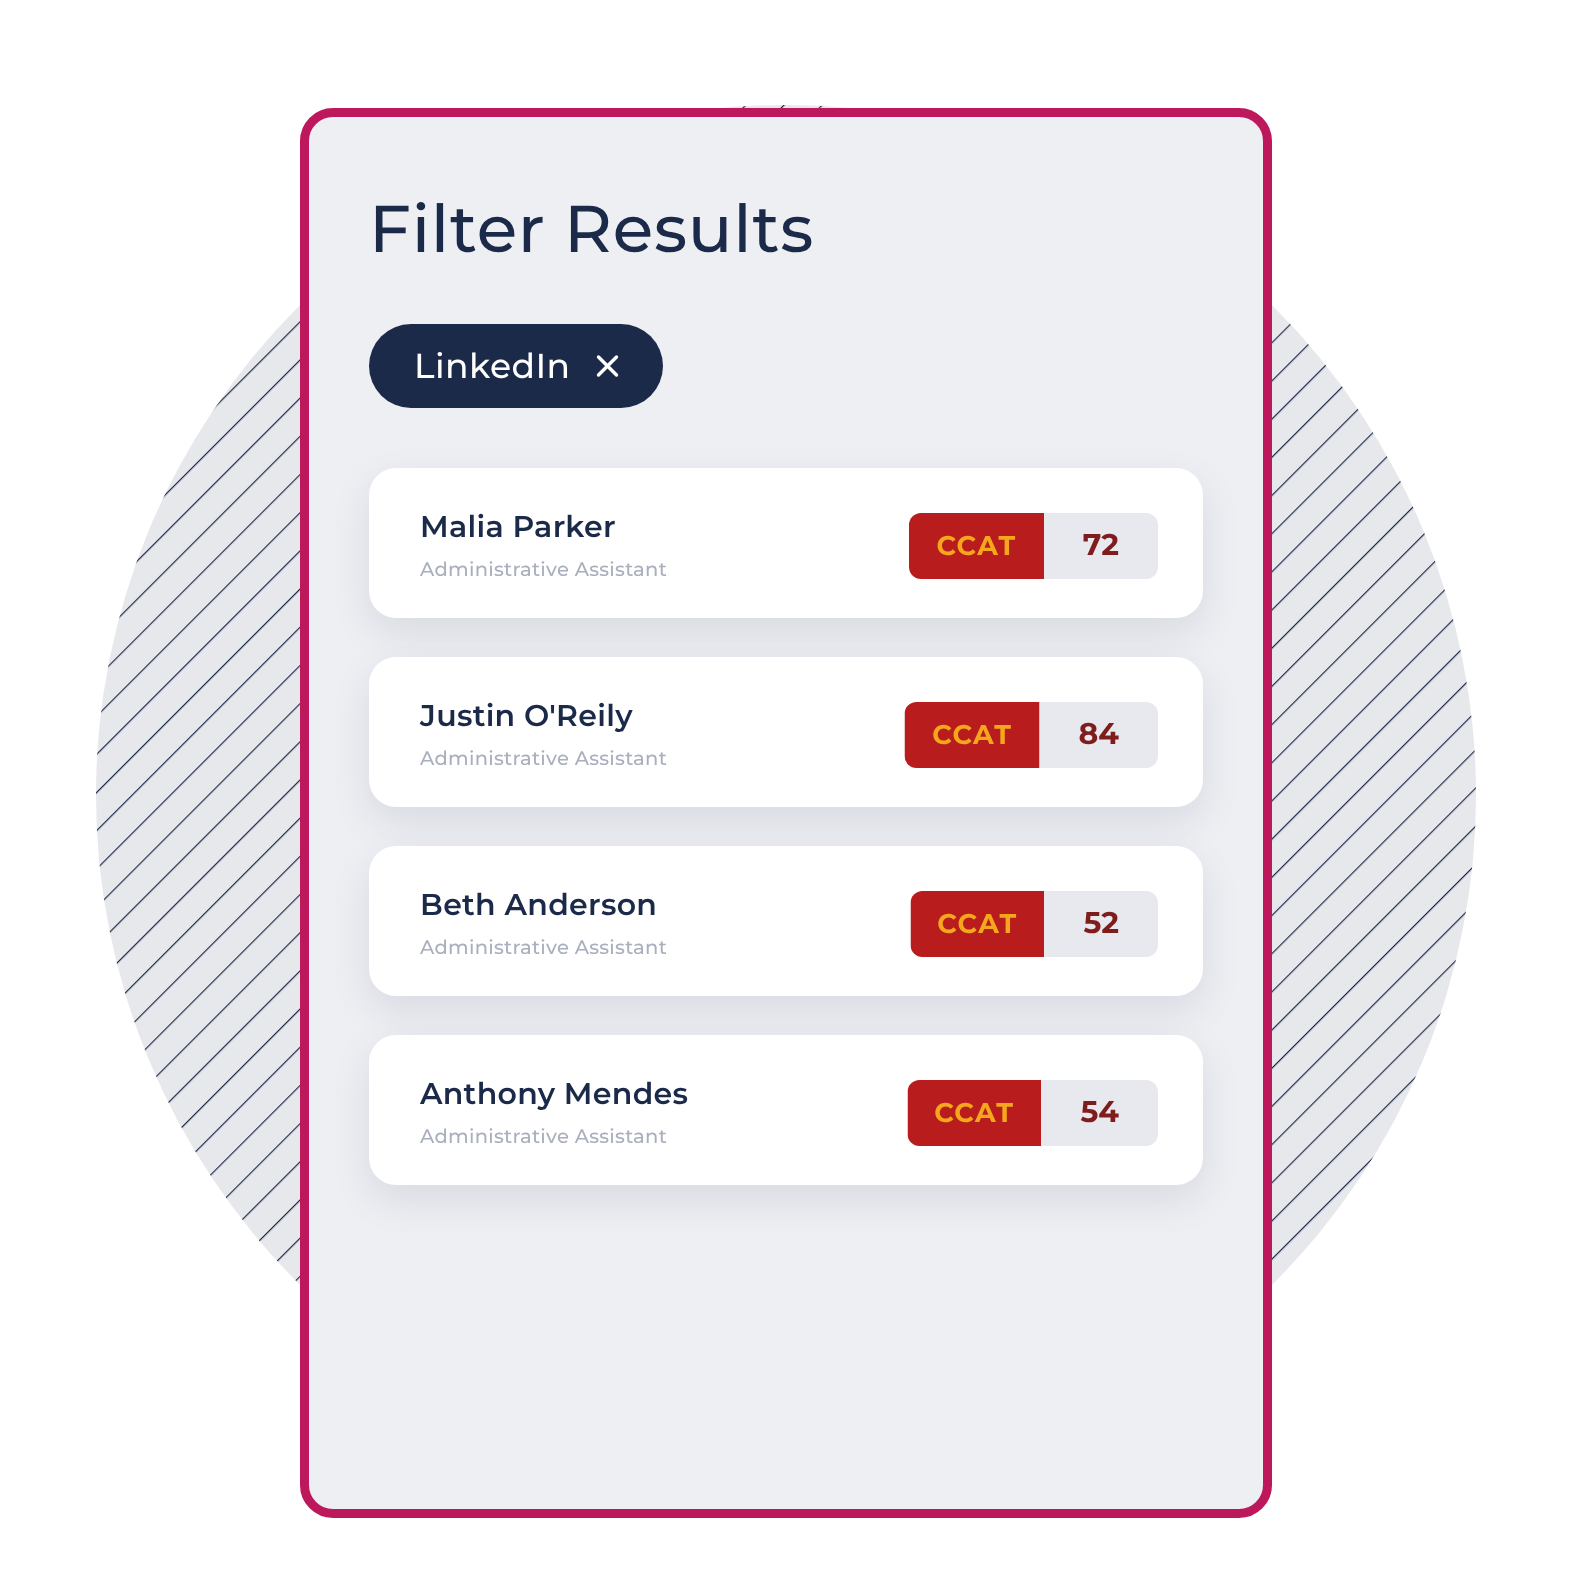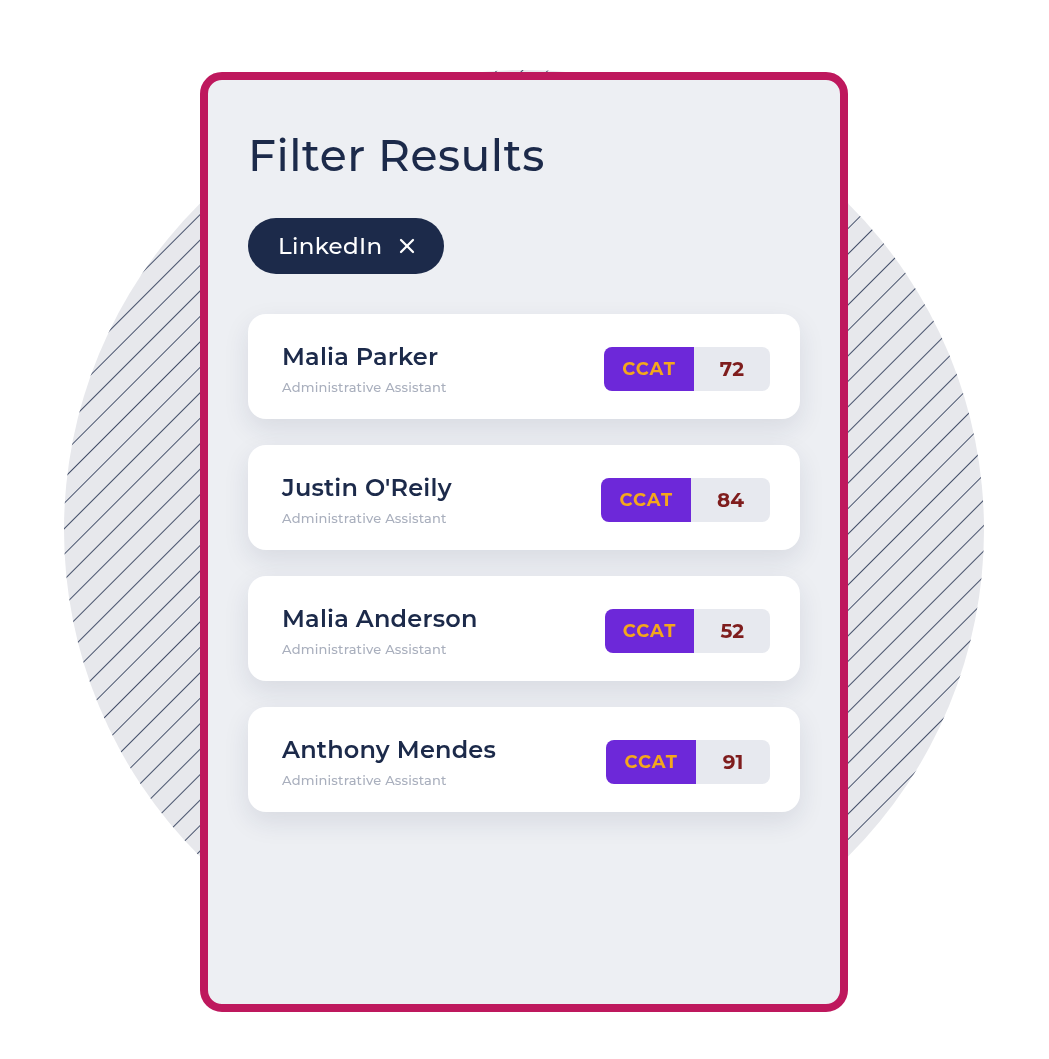--- a/index.html
+++ b/index.html
@@ -30,21 +30,21 @@
   }
 
   
   .card {
     position: absolute;
     left: 200px;
     top: 72px;
     width: 648px;
     height: 940px;
     background: #edeff3;
-    border: 8px solid #be185d;
+    border: 6px solid #be185d;
     border-radius: 22px;
     padding: 48px 40px 40px 40px;
   }
 
   .title {
     font-size: 44px;
     font-weight: 500;
     color: #1c2a4a;
     letter-spacing: 0.5px;
     margin-bottom: 36px;
@@ -78,41 +78,41 @@
     border-radius: 18px;
     padding: 28px 30px 24px 34px;
     display: flex;
     align-items: center;
     justify-content: space-between;
     box-shadow: 0 10px 26px rgba(28, 42, 74, 0.10);
   }
 
   .person { display: flex; flex-direction: column; gap: 8px; }
   .person-name {
-    font-size: 24px;
+    font-size: 20px;
     font-weight: 600;
     color: #1c2a4a;
     letter-spacing: 0.2px;
   }
   .person-role {
     font-size: 13px;
     font-weight: 500;
     color: #a9afbd;
     letter-spacing: 0.2px;
   }
 
   .score {
     display: flex;
     align-items: stretch;
     border-radius: 8px;
     overflow: hidden;
     height: 44px;
   }
   .score-label {
-    background: #6d28d9;
+    background: #b91c1c;
     color: #f4a71c;
     font-weight: 700;
     font-size: 18px;
     letter-spacing: 1px;
     display: flex;
     align-items: center;
     padding: 0 18px;
   }
   .score-value {
     background: #e7e9ef;
@@ -172,34 +172,34 @@
         <div class="person-role">Administrative Assistant</div>
       </div>
       <div class="score">
         <div class="score-label">CCAT</div>
         <div class="score-value">84</div>
       </div>
     </div>
 
     <div class="row">
       <div class="person">
-        <div class="person-name">Malia Anderson</div>
+        <div class="person-name">Beth Anderson</div>
         <div class="person-role">Administrative Assistant</div>
       </div>
       <div class="score">
         <div class="score-label">CCAT</div>
         <div class="score-value">52</div>
       </div>
     </div>
 
     <div class="row">
       <div class="person">
         <div class="person-name">Anthony Mendes</div>
         <div class="person-role">Administrative Assistant</div>
       </div>
       <div class="score">
         <div class="score-label">CCAT</div>
-        <div class="score-value">91</div>
+        <div class="score-value">54</div>
       </div>
     </div>
 
   </div>
 </div>
 
 </body></html>

